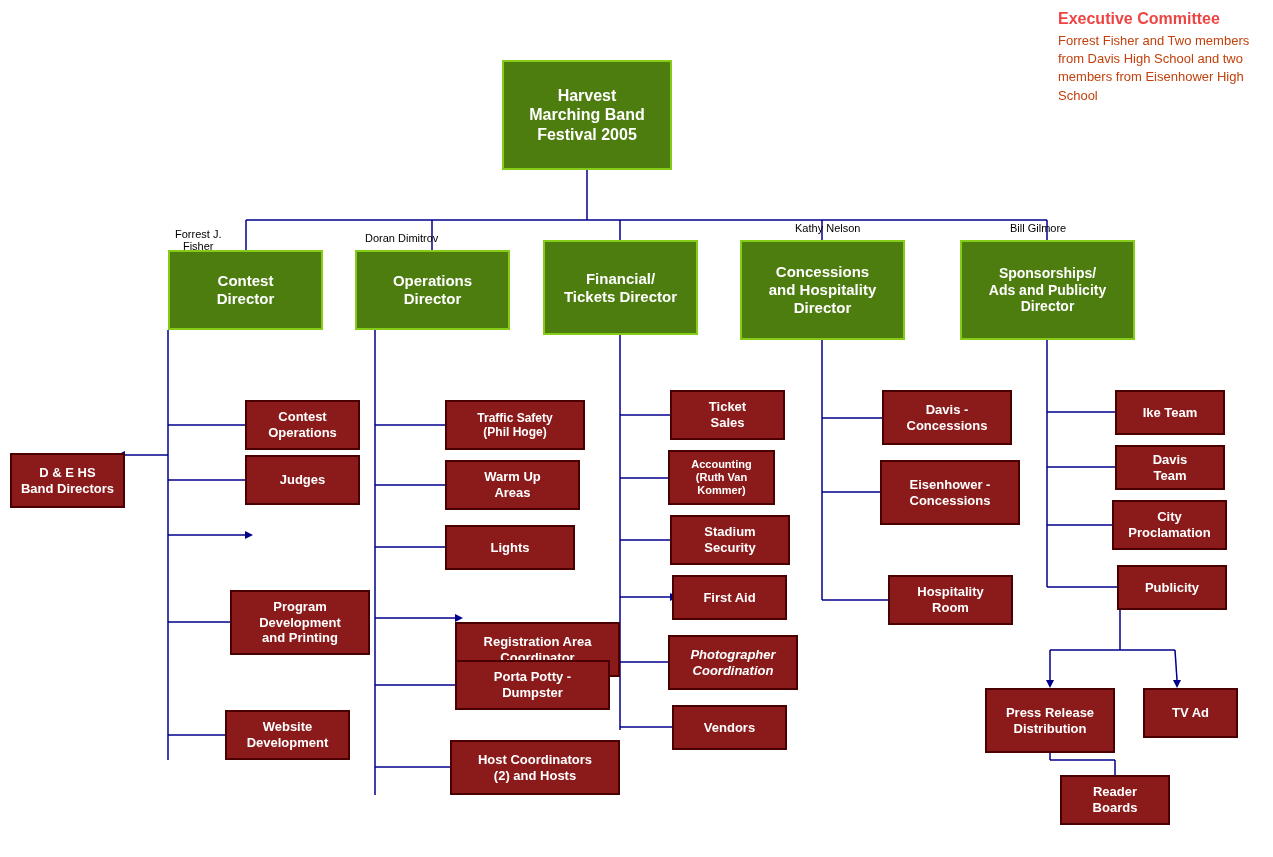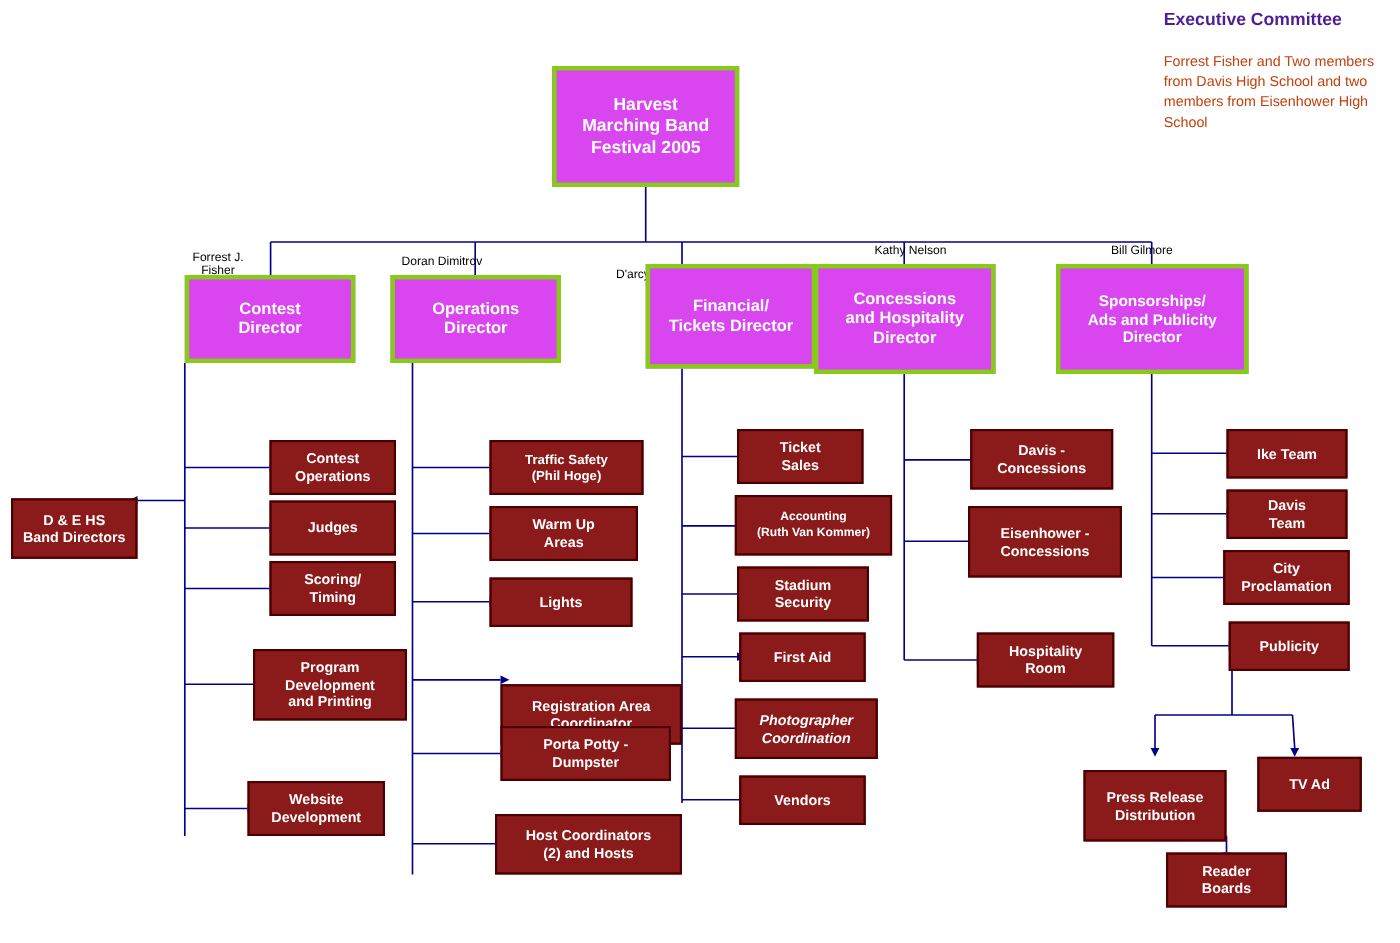--- a/index.html
+++ b/index.html
@@ -22,22 +22,22 @@
     
     .exec-committee {
       position: absolute;
       top: 10px;
       right: 15px;
       width: 200px;
     }
     .exec-committee-title {
       font-size: 16px;
       font-weight: bold;
-      color: #4c1d95;
-      margin-bottom: 19px;
+      color: #ef4444;
+      margin-bottom: 4px;
     }
     .exec-committee-text {
       font-size: 13px;
       color: #c2410c;
       line-height: 1.4;
     }
 
     
     .node {
       position: absolute;
@@ -48,22 +48,22 @@
       font-weight: bold;
       font-size: 13px;
       display: flex;
       align-items: center;
       justify-content: center;
       padding: 4px;
       line-height: 1.2;
     }
 
     .node-large {
-      background: #d946ef;
-      border: 4px solid #84cc16;
+      background: #4d7c0f;
+      border: 2px solid #84cc16;
       color: #fff;
       font-size: 15px;
     }
 
     
     .person-label {
       position: absolute;
       font-size: 11px;
       color: #000;
       text-align: center;
@@ -218,58 +218,57 @@
   <div class="person-label" style="left:1010px; top:222px;">Bill Gilmore</div>
 
   <div class="node node-large" style="left:168px; top:250px; width:155px; height:80px;">
     Contest<br>Director
   </div>
 
   <div class="node node-large" style="left:355px; top:250px; width:155px; height:80px;">
     Operations<br>Director
   </div>
 
-  <div class="node node-large" style="left:543px; top:240px; width:155px; height:95px;margin-left:44px;">
+  <div class="node node-large" style="left:543px; top:240px; width:155px; height:95px;">
     Financial/<br>Tickets Director
   </div>
 
   <div class="node node-large" style="left:740px; top:240px; width:165px; height:100px;">
     Concessions<br>and Hospitality<br>Director
   </div>
 
   <div class="node node-large" style="left:960px; top:240px; width:175px; height:100px; font-size:14px;">
     Sponsorships/<br>Ads and Publicity<br>Director
   </div>
 
   <div class="node" style="left:245px; top:400px; width:115px; height:50px;">Contest<br>Operations</div>
   <div class="node" style="left:10px; top:453px; width:115px; height:55px;">D &amp; E HS<br>Band Directors</div>
   <div class="node" style="left:245px; top:455px; width:115px; height:50px;">Judges</div>
-  <div class="node" style="left:245px; top:510px; width:115px; height:50px;">Scoring/<br>Timing</div>
   <div class="node" style="left:230px; top:590px; width:140px; height:65px;">Program<br>Development<br>and Printing</div>
   <div class="node" style="left:225px; top:710px; width:125px; height:50px;">Website<br>Development</div>
 
   <div class="node" style="left:445px; top:400px; width:140px; height:50px; font-size:12px;">Traffic Safety<br>(Phil Hoge)</div>
   <div class="node" style="left:445px; top:460px; width:135px; height:50px;">Warm Up<br>Areas</div>
   <div class="node" style="left:445px; top:525px; width:130px; height:45px;">Lights</div>
   <div class="node" style="left:455px; top:590px; width:165px; height:55px;margin-top:32px;">Registration Area<br>Coordinator</div>
   <div class="node" style="left:455px; top:660px; width:155px; height:50px;">Porta Potty -<br>Dumpster</div>
   <div class="node" style="left:450px; top:740px; width:170px; height:55px;">Host Coordinators<br>(2) and Hosts</div>
 
   <div class="node" style="left:670px; top:390px; width:115px; height:50px;">Ticket<br>Sales</div>
-  <div class="node" style="left:668px; top:450px; width:143px; height:55px; font-size:11px;">Accounting<br>(Ruth Van Kommer)</div>
+  <div class="node" style="left:668px; top:450px; width:107px; height:55px; font-size:11px;">Accounting<br>(Ruth Van Kommer)</div>
   <div class="node" style="left:670px; top:515px; width:120px; height:50px;">Stadium<br>Security</div>
   <div class="node" style="left:672px; top:575px; width:115px; height:45px;">First Aid</div>
   <div class="node" style="left:668px; top:635px; width:130px; height:55px;font-style:italic;">Photographer<br>Coordination</div>
   <div class="node" style="left:672px; top:705px; width:115px; height:45px;">Vendors</div>
 
   <div class="node" style="left:882px; top:390px; width:130px; height:55px;">Davis -<br>Concessions</div>
   <div class="node" style="left:880px; top:460px; width:140px; height:65px;">Eisenhower -<br>Concessions</div>
   <div class="node" style="left:888px; top:575px; width:125px; height:50px;">Hospitality<br>Room</div>
 
   <div class="node" style="left:1115px; top:390px; width:110px; height:45px;">Ike Team</div>
   <div class="node" style="left:1115px; top:445px; width:110px; height:45px;">Davis<br>Team</div>
   <div class="node" style="left:1112px; top:500px; width:115px; height:50px;">City<br>Proclamation</div>
   <div class="node" style="left:1117px; top:565px; width:110px; height:45px;">Publicity</div>
-  <div class="node" style="left:985px; top:688px; width:130px; height:65px;margin-top:12px;">Press Release<br>Distribution</div>
+  <div class="node" style="left:985px; top:688px; width:130px; height:65px;">Press Release<br>Distribution</div>
   <div class="node" style="left:1143px; top:688px; width:95px; height:50px;">TV Ad</div>
   <div class="node" style="left:1060px; top:775px; width:110px; height:50px;">Reader<br>Boards</div>
 
 </div>
 
 </body></html>

